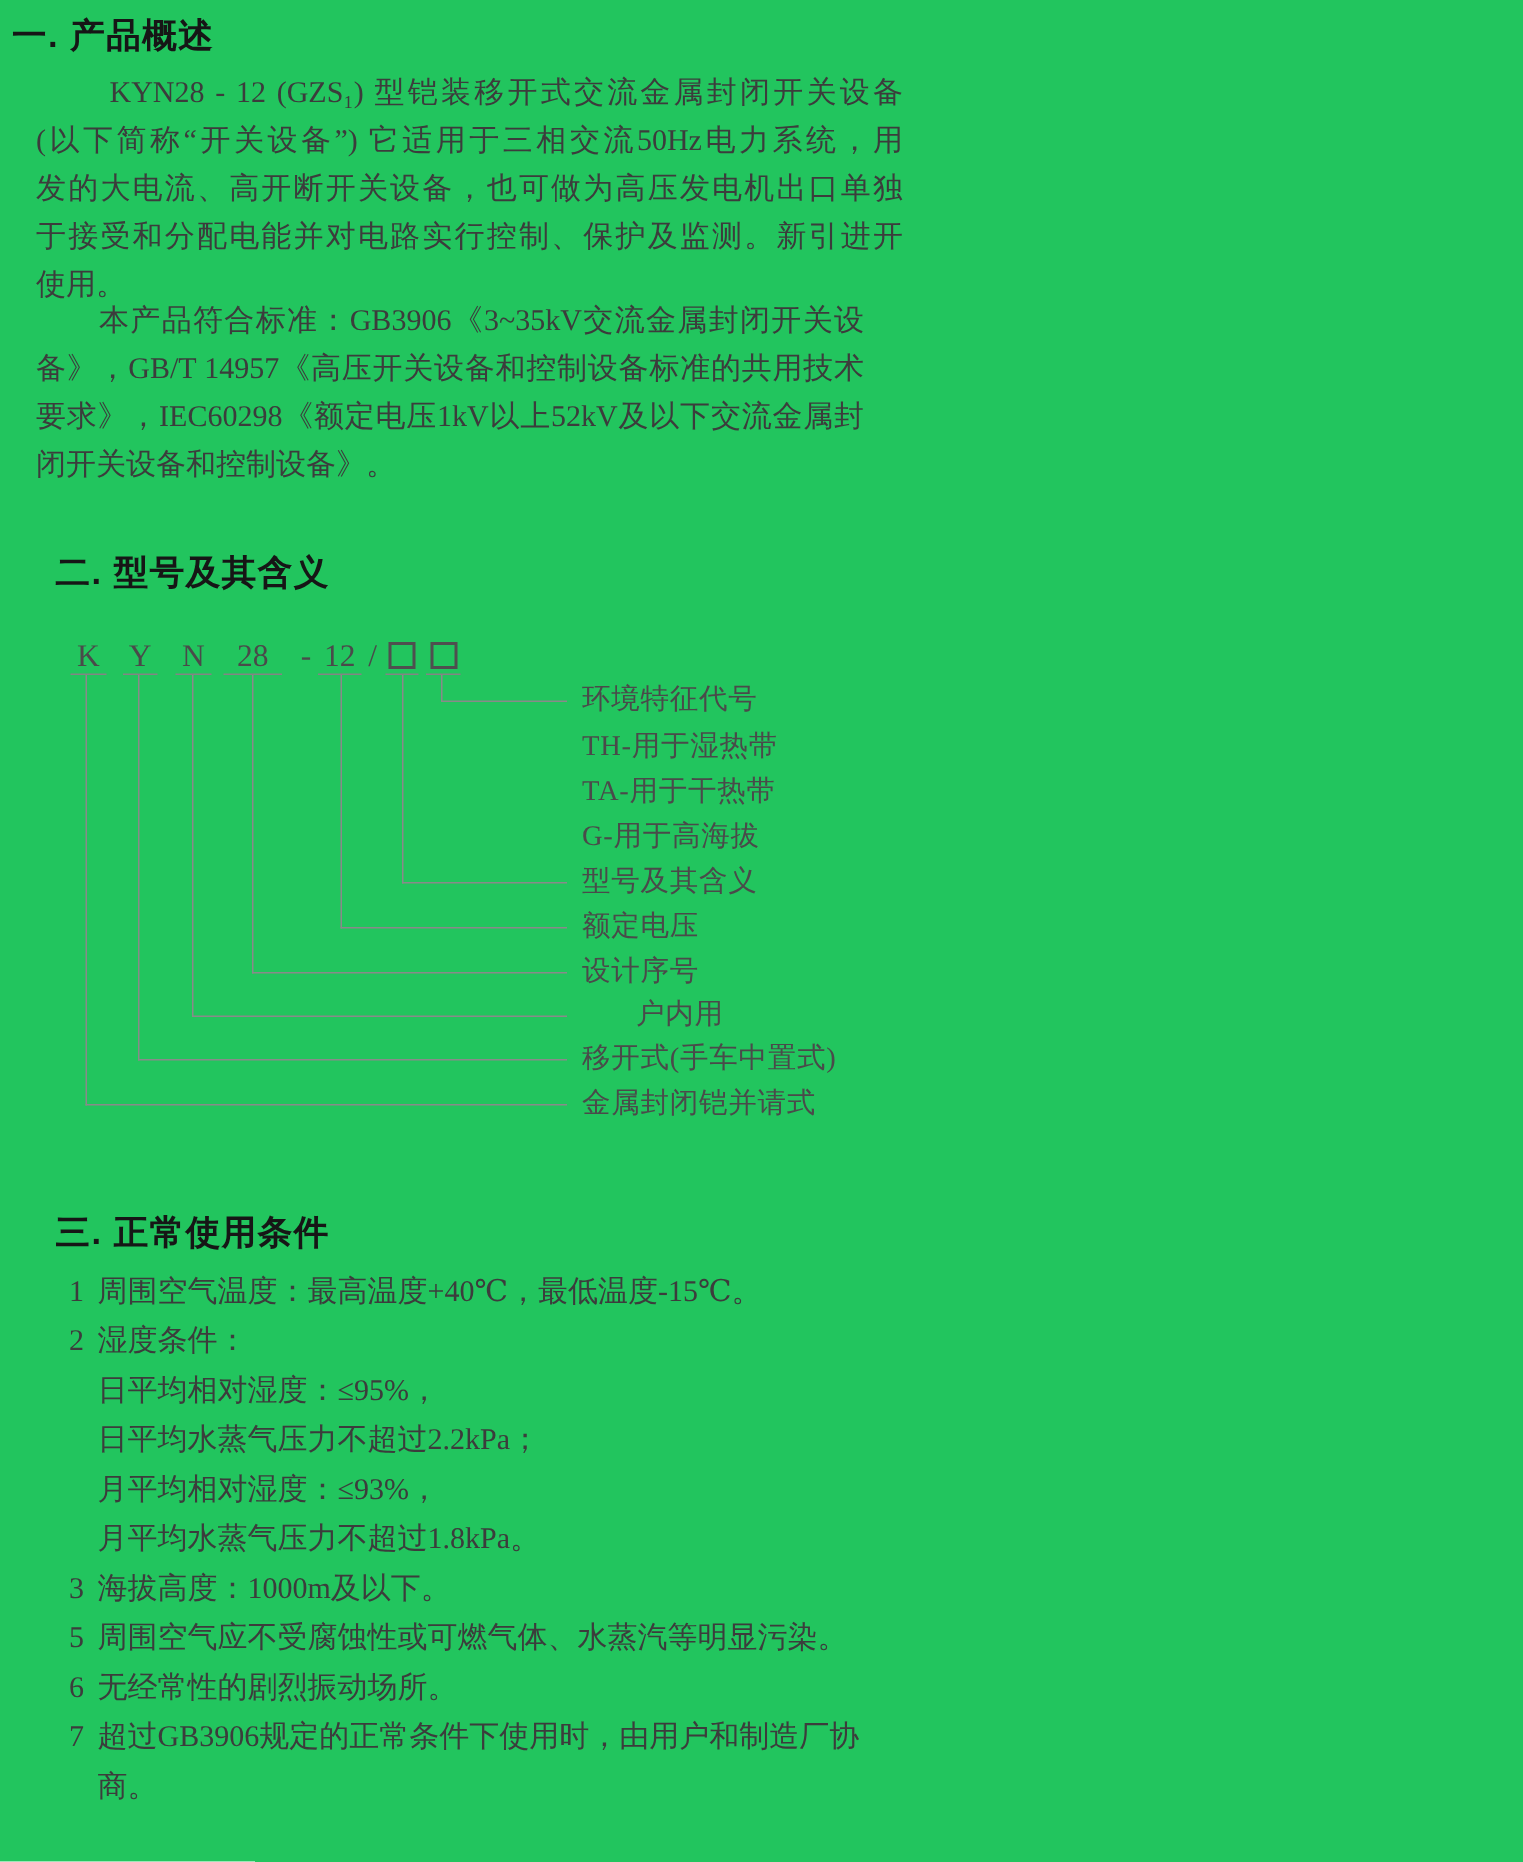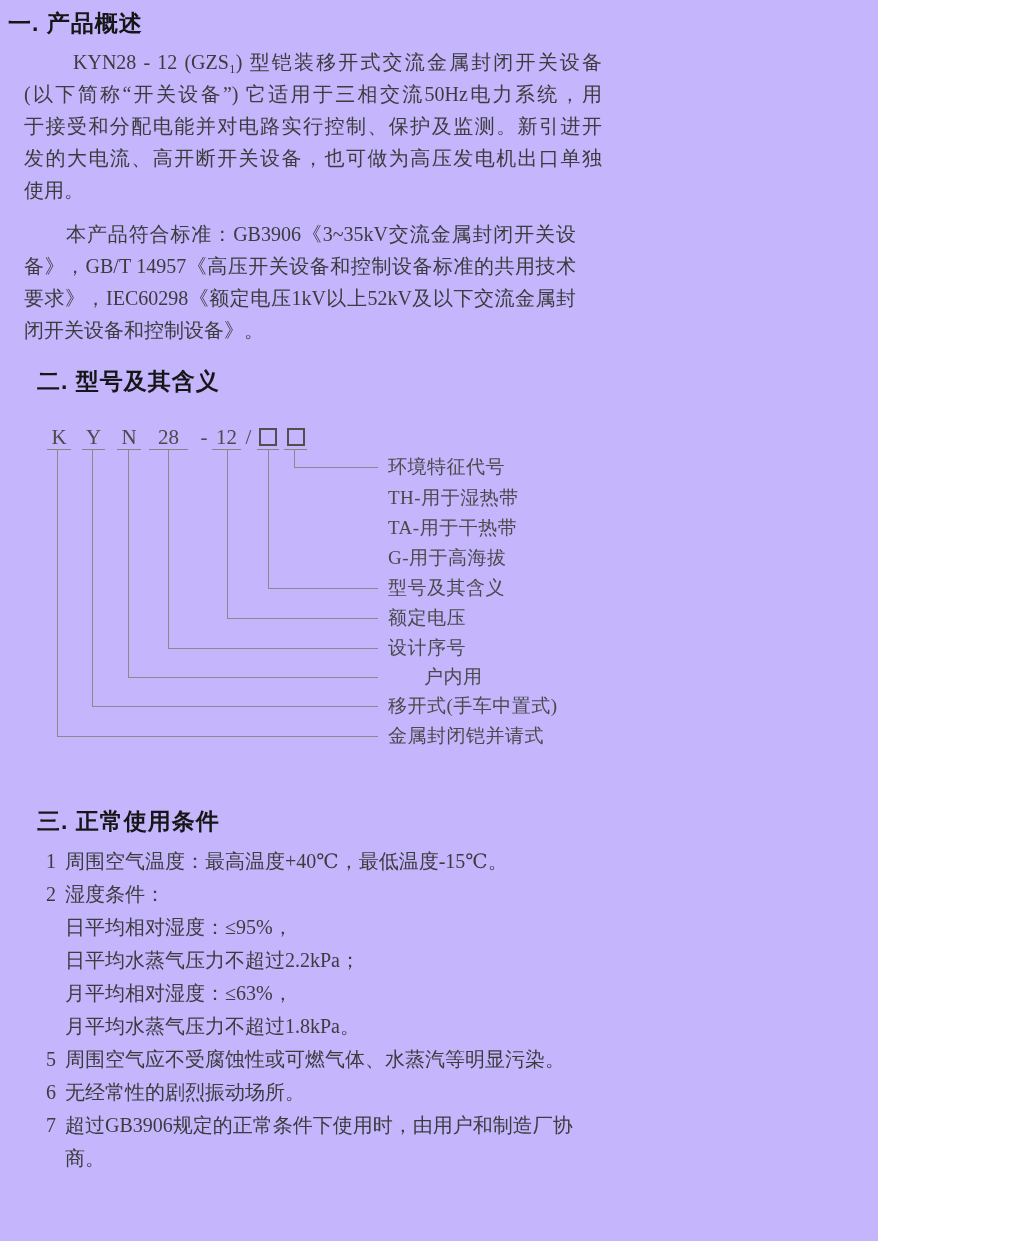--- a/index.html
+++ b/index.html
@@ -1,30 +1,30 @@
 <!DOCTYPE html>
 <html><head>
 <meta charset="utf-8">
 <style>
   html,body{margin:0;padding:0;background:#ffffff;}
   .page{
-    position:relative;width:878px;height:1241px;background:#c4b5fd;
+    position:relative;width:1015px;height:1241px;background:#22c55e;
     font-family:"Liberation Serif","DejaVu Serif",serif;
     color:#3c3c3c;overflow:hidden;
   }
   .h{
     position:absolute;
     font-family:"Liberation Sans","DejaVu Sans",sans-serif;
     font-weight:bold;color:#161616;font-size:23px;letter-spacing:1px;
     white-space:nowrap;
   }
   
   .pblock{position:absolute;left:24px;font-size:20px;color:#3c3c3c;}
   .p1{top:46px;width:578px;}
-  .p2{top:198px;width:552px;margin-top:20px;}
+  .p2{top:198px;width:552px;}
   .tl{height:32px;line-height:32px;}
   .j{text-align:justify;text-align-last:justify;}
   .ind1{text-indent:49px;}
   .ind2{text-indent:42px;}
   
   .diagram{position:absolute;left:0;top:425px;width:1015px;height:350px;color:#4a4a4a;}
   .sym{
     position:absolute;top:1px;height:23px;line-height:23px;
     font-size:21px;text-align:center;color:#4a4a4a;white-space:nowrap;
   }
@@ -45,22 +45,22 @@
 </head>
 <body>
 
 <div class="page">
 
   <div class="h" style="left:8px;top:8px;">一. 产品概述</div>
 
   <div class="pblock p1">
     <div class="tl j ind1">KYN28 - 12 (GZS₁) 型铠装移开式交流金属封闭开关设备</div>
     <div class="tl j">(以下简称“开关设备”) 它适用于三相交流50Hz电力系统，用</div>
+    <div class="tl j">发的大电流、高开断开关设备，也可做为高压发电机出口单独</div>
     <div class="tl j">于接受和分配电能并对电路实行控制、保护及监测。新引进开</div>
-    <div class="tl j">发的大电流、高开断开关设备，也可做为高压发电机出口单独</div>
     <div class="tl">使用。</div>
   </div>
 
   <div class="pblock p2">
     <div class="tl j ind2">本产品符合标准：GB3906《3~35kV交流金属封闭开关设</div>
     <div class="tl j">备》，GB/T 14957《高压开关设备和控制设备标准的共用技术</div>
     <div class="tl j">要求》，IEC60298《额定电压1kV以上52kV及以下交流金属封</div>
     <div class="tl">闭开关设备和控制设备》。</div>
   </div>
 
@@ -106,21 +106,22 @@
     <div class="dlabel" style="top:299px;text-align:right;">金属封闭铠并请式</div>
   </div>
 
   <div class="h" style="left:37px;top:806px;">三. 正常使用条件</div>
 
   <div class="clist">
     <div class="crow"><span class="cnum">1</span><span>周围空气温度：最高温度+40℃，最低温度-15℃。</span></div>
     <div class="crow"><span class="cnum">2</span><span>湿度条件：</span></div>
     <div class="crow"><span class="cnum"></span><span>日平均相对湿度：≤95%，</span></div>
     <div class="crow"><span class="cnum"></span><span>日平均水蒸气压力不超过2.2kPa；</span></div>
-    <div class="crow"><span class="cnum"></span><span>月平均相对湿度：≤63%，</span></div>
+    <div class="crow"><span class="cnum"></span><span>月平均相对湿度：≤93%，</span></div>
     <div class="crow"><span class="cnum"></span><span>月平均水蒸气压力不超过1.8kPa。</span></div>
+    <div class="crow"><span class="cnum">3</span><span>海拔高度：1000m及以下。</span></div>
     <div class="crow"><span class="cnum">5</span><span>周围空气应不受腐蚀性或可燃气体、水蒸汽等明显污染。</span></div>
     <div class="crow"><span class="cnum">6</span><span>无经常性的剧烈振动场所。</span></div>
     <div class="crow"><span class="cnum">7</span><span>超过GB3906规定的正常条件下使用时，由用户和制造厂协</span></div>
     <div class="crow"><span class="cnum"></span><span>商。</span></div>
   </div>
 
 </div>
 
 </body></html>

